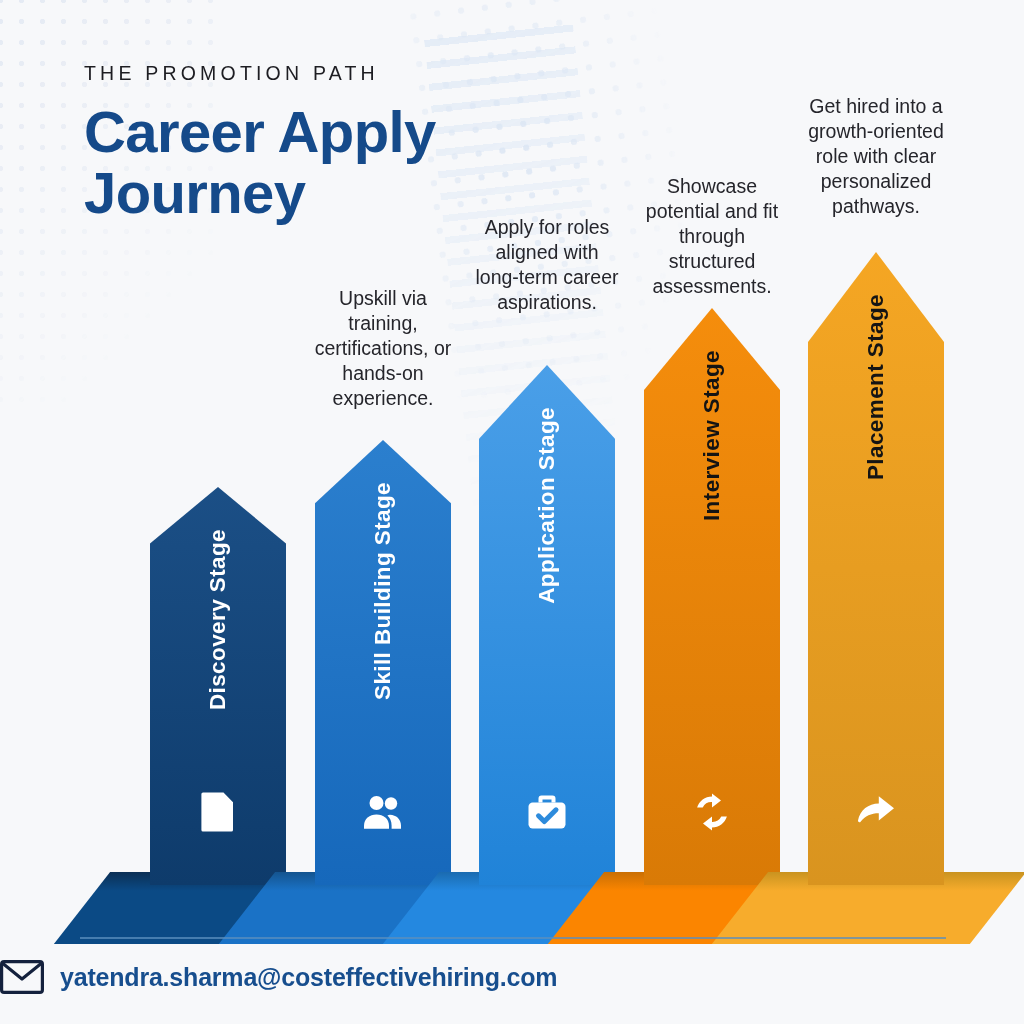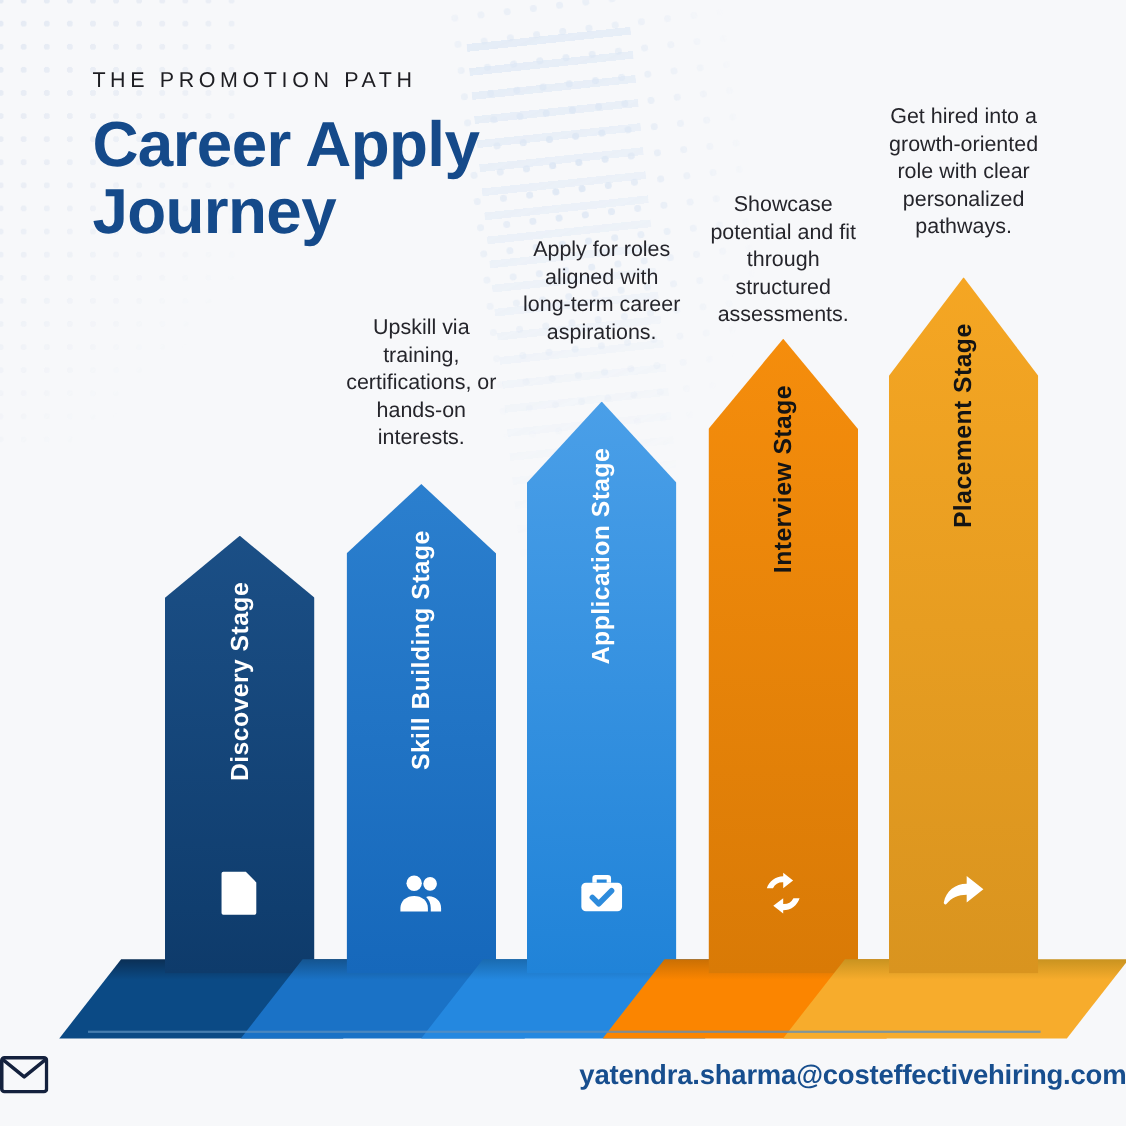--- a/index.html
+++ b/index.html
@@ -137,21 +137,21 @@
     z-index: 6;
   }
 
   
   #footer {
     position: absolute;
     left: 0; right: 0;
     top: 960px;
     display: flex;
     align-items: center;
-    justify-content: space-between;
+    justify-content: flex-start;
     gap: 16px;
     z-index: 7;
   }
   #envelope-icon { width: 44px; height: 34px; display: block; }
   #footer-email {
     font-size: 25px;
     font-weight: 700;
     color: #174e8e;
     letter-spacing: -0.2px;
   }
@@ -189,21 +189,21 @@
       <div class="arrow" style="top: 440px; height: 445px; background: linear-gradient(rgb(43, 127, 206) 0%, rgb(22, 104, 187) 100%);"></div>
       <div class="stage-label" style="top: 482px; color: rgb(255, 255, 255);">Skill Building Stage</div>
       <div class="stage-icon" style="top: 788px;">
         <svg viewBox="0 0 48 48">
           <circle cx="17.5" cy="15" r="7" fill="#fff"></circle>
           <circle cx="32" cy="15.5" r="6.2" fill="#fff"></circle>
           <path d="M5 37.5c0-6.6 5.6-11 12.5-11s12.5 4.4 12.5 11v3.2H5z" fill="#fff"></path>
           <path d="M31 26.8c6.2.2 11 4.5 11 10.7v3.2H32.6v-3.2c0-4.1-1.6-7.6-4.2-10 .8-.4 1.7-.6 2.6-.7z" fill="#fff"></path>
         </svg>
       </div>
-      <div class="stage-desc" style="top: 286px;">Upskill via training, certifications, or hands-on interests.</div>
+      <div class="stage-desc" style="top: 286px;">Upskill via training, certifications, or hands-on experience.</div>
     </div>
     <div class="stage" style="left: 479px; top: 0px; width: 136px; height: 1024px;">
       <div class="base-top" style="left: -68px; top: 854px; width: 0px;"></div>
       <div class="base" style="left: -68px; top: 872px; width: 258px; background: linear-gradient(rgb(26, 107, 176) 0%, rgb(36, 136, 224) 26%, rgb(36, 136, 224) 100%);"></div>
       <div class="arrow" style="top: 365px; height: 520px; background: linear-gradient(rgb(74, 159, 232) 0%, rgb(32, 131, 216) 100%);"></div>
       <div class="stage-label" style="top: 407px; color: rgb(255, 255, 255);">Application Stage</div>
       <div class="stage-icon" style="top: 788px;">
         <svg viewBox="0 0 48 48">
           <path d="M18.5 7.5h11a3 3 0 0 1 3 3v4h-4v-3h-9v3h-4v-4a3 3 0 0 1 3-3z" fill="#fff"></path>
           <rect x="5.5" y="14.5" width="37" height="26" rx="4.2" fill="#fff"></rect>

